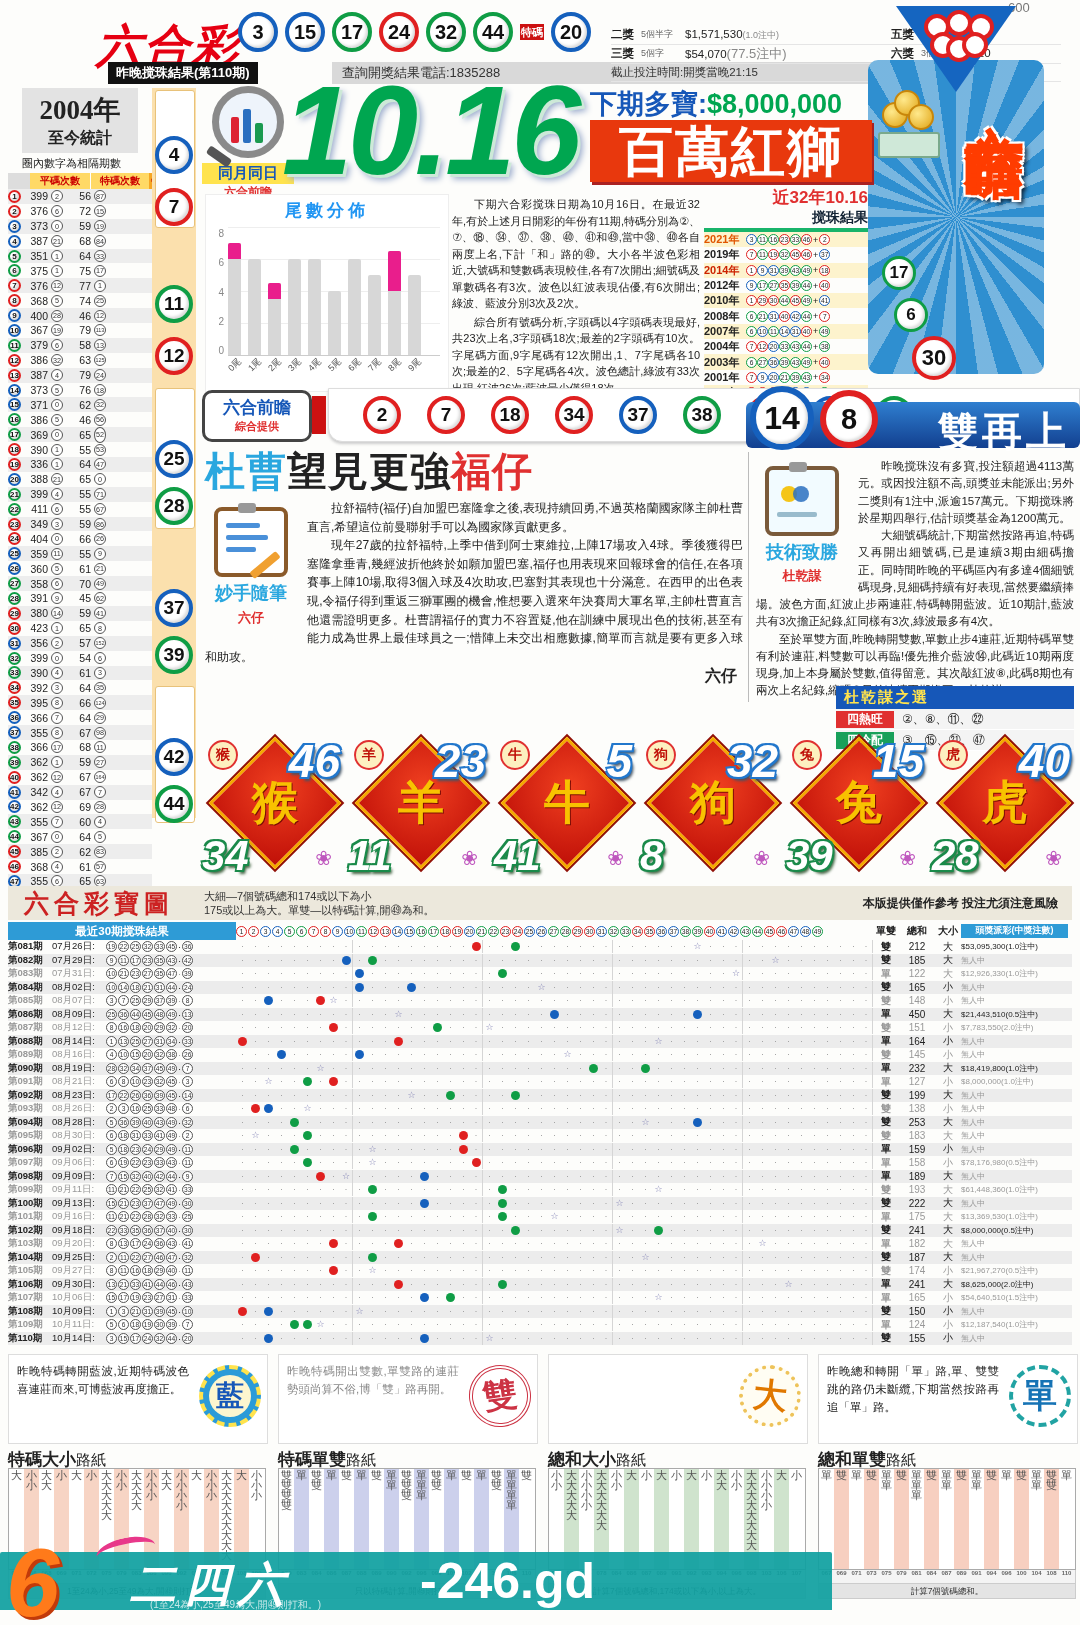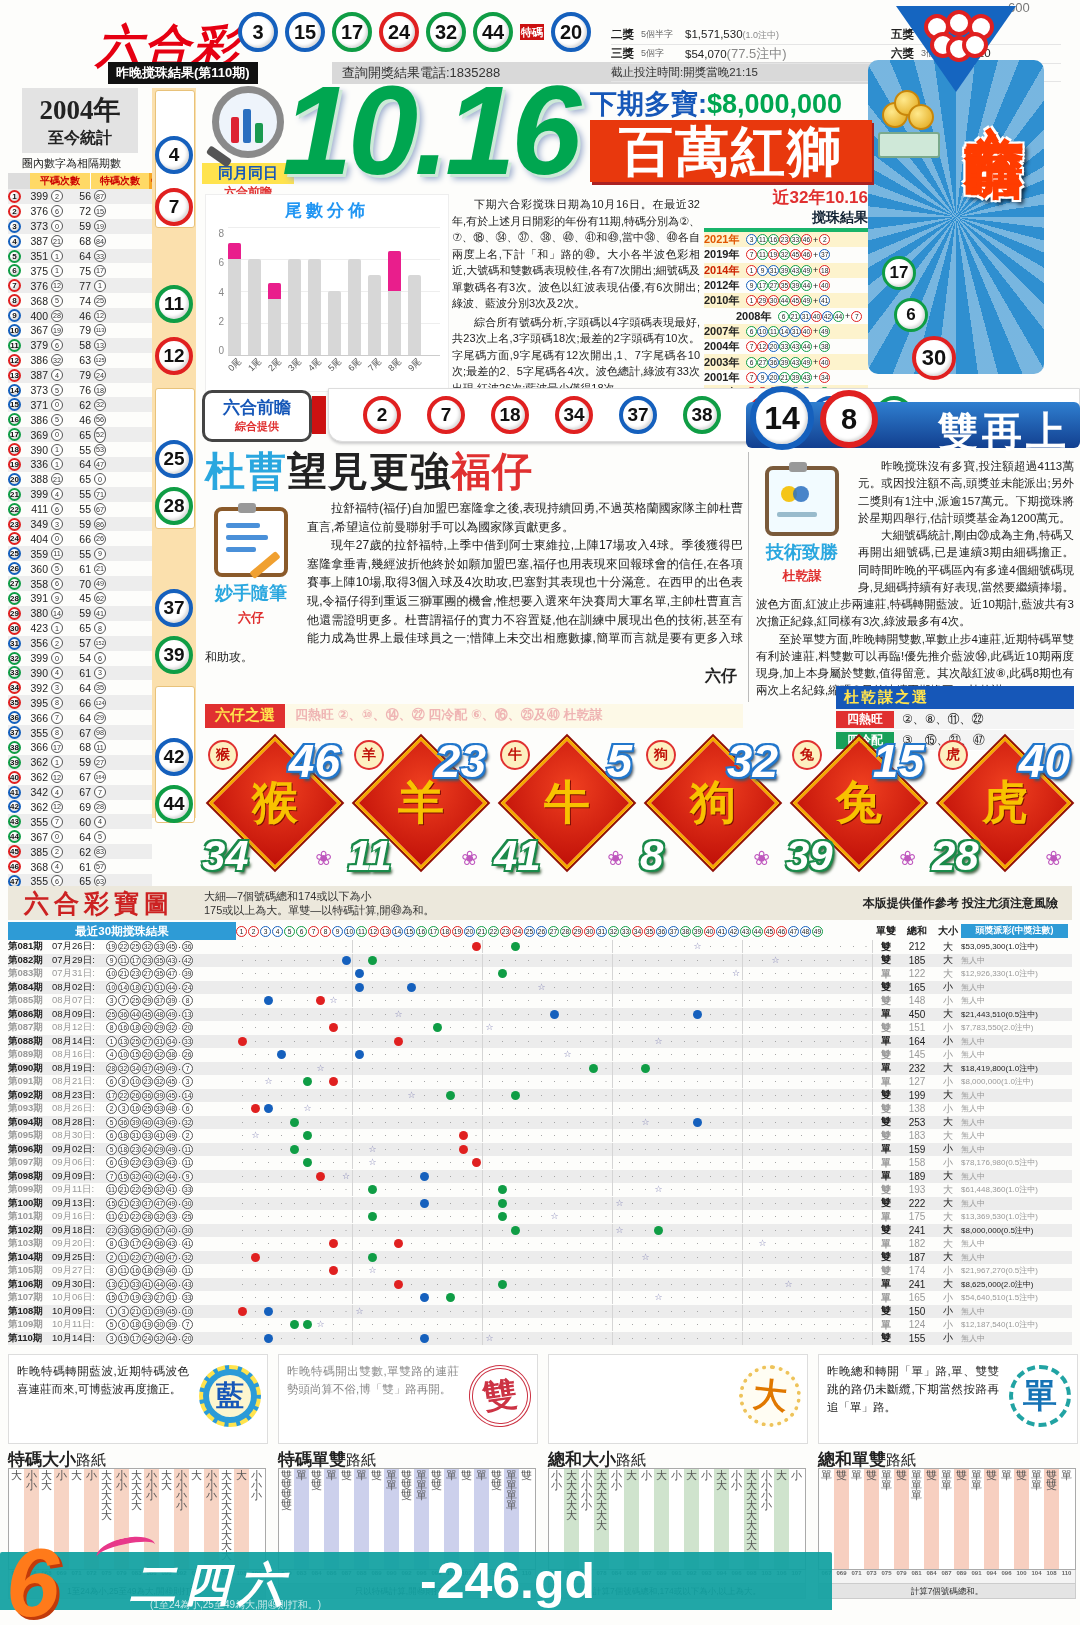--- a/index.html
+++ b/index.html
@@ -786,21 +786,21 @@
           <span class="circ" style="height: 11px; width: 11px; font-size: 6.6px; border-color: rgb(224, 32, 32); color: rgb(34, 34, 34);">1</span>
           <span class="circ" style="height: 11px; width: 11px; font-size: 6.6px; border-color: rgb(224, 32, 32); color: rgb(34, 34, 34);">29</span>
           <span class="circ" style="height: 11px; width: 11px; font-size: 6.6px; border-color: rgb(224, 32, 32); color: rgb(34, 34, 34);">30</span>
           <span class="circ" style="height: 11px; width: 11px; font-size: 6.6px; border-color: rgb(15, 157, 69); color: rgb(34, 34, 34);">44</span>
           <span class="circ" style="height: 11px; width: 11px; font-size: 6.6px; border-color: rgb(224, 32, 32); color: rgb(34, 34, 34);">45</span>
           <span class="circ" style="height: 11px; width: 11px; font-size: 6.6px; border-color: rgb(15, 157, 69); color: rgb(34, 34, 34);">49</span>
           <span style="margin: 0px 1px;">+</span>
           <span class="circ" style="height: 11px; width: 11px; font-size: 6.6px; border-color: rgb(21, 96, 189); color: rgb(34, 34, 34);">41</span>
         </div>
         <div class="hrow">
-          <span class="yr" style="color: rgb(34, 34, 34); margin-left: 32px;">2008年</span>
+          <span class="yr" style="color: rgb(34, 34, 34);">2008年</span>
           <span class="circ" style="height: 11px; width: 11px; font-size: 6.6px; border-color: rgb(15, 157, 69); color: rgb(34, 34, 34);">6</span>
           <span class="circ" style="height: 11px; width: 11px; font-size: 6.6px; border-color: rgb(15, 157, 69); color: rgb(34, 34, 34);">21</span>
           <span class="circ" style="height: 11px; width: 11px; font-size: 6.6px; border-color: rgb(21, 96, 189); color: rgb(34, 34, 34);">31</span>
           <span class="circ" style="height: 11px; width: 11px; font-size: 6.6px; border-color: rgb(224, 32, 32); color: rgb(34, 34, 34);">40</span>
           <span class="circ" style="height: 11px; width: 11px; font-size: 6.6px; border-color: rgb(21, 96, 189); color: rgb(34, 34, 34);">42</span>
           <span class="circ" style="height: 11px; width: 11px; font-size: 6.6px; border-color: rgb(15, 157, 69); color: rgb(34, 34, 34);">44</span>
           <span style="margin: 0px 1px;">+</span>
           <span class="circ" style="height: 11px; width: 11px; font-size: 6.6px; border-color: rgb(224, 32, 32); color: rgb(34, 34, 34);">7</span>
         </div>
         <div class="hrow">
@@ -899,40 +899,36 @@
           <span class="pen"></span>
         </div>
         <div class="nl1">妙手隨筆</div>
         <div class="nl2">六仔</div>
       </div>
     <p>拉舒福特(福仔)自加盟巴塞隆拿之後,表現持續回勇,不過英格蘭國家隊主帥杜曹直言,希望這位前曼聯射手可以為國家隊貢獻更多。</p>
         <p>現年27歲的拉舒福特,上季中借到阿士東維拉,上陣17場攻入4球。季後獲得巴塞隆拿垂青,幾經波折他終於如願加盟巴塞,福仔也用表現來回報球會的信任,在各項賽事上陣10場,取得3個入球及4次助攻,巴塞對其表現也十分滿意。在西甲的出色表現,令福仔得到重返三獅軍團的機會,惟想要入選來年決賽周大軍名單,主帥杜曹直言他還需證明更多。杜曹謂福仔的實力不容置疑,他在訓練中展現出色的技術,甚至有能力成為世界上最佳球員之一;惜陣上未交出相應數據,簡單而言就是要有更多入球和助攻。</p>
       </div>
     <div class="sign">六仔</div>
   </div>
-  <div class="abs" id="strip6">
-    <span class="lab">六仔之選</span>
-    <span class="fade">四熱旺 ②、⑩、⑭、㉒    四冷配 ⑥、⑯、㉕及㊵    杜乾謀</span>
-  </div>
   <div class="abs" id="vsep"></div>
 
   <div class="abs" id="art-right">
     <div class="note-icon">
       <div class="clipb" style="border-color:#7a5a3a;background:#f2fbff">
         <span class="clip"></span>
           <span class="dotA"></span>
           <span class="dotB"></span>
         <i class="l" style="top:42px;width:40px;background:#9bc"></i>
       </div>
       <div class="nl1">技術致勝</div>
       <div class="nl2">杜乾謀</div>
     </div>
     <div id="art-right-body">
         <p>昨晚搅珠沒有多寶,投注額超過4113萬元。或因投注額不高,頭獎並未能派出;另外二獎則有1注中,派逾157萬元。下期搅珠將於星期四舉行,估計頭獎基金為1200萬元。</p>
-        <p>大細號碼統計,剛由⑳成為主角,特碼又再開出細號碼,已是連續3期由細碼擔正。同時間昨晚的平碼區內有多達4個細號碼現身,見細碼持續有好表現,當然要繼續捧場。波色方面,紅波止步兩連莊,特碼轉開藍波。近10期計,藍波共有3次擔正紀錄,紅同樣有3次,綠波最多有4次。</p>
+        <p>大細號碼統計,下期當然按路再追,特碼又再開出細號碼,已是連續3期由細碼擔正。同時間昨晚的平碼區內有多達4個細號碼現身,見細碼持續有好表現,當然要繼續捧場。波色方面,紅波止步兩連莊,特碼轉開藍波。近10期計,藍波共有3次擔正紀錄,紅同樣有3次,綠波最多有4次。</p>
         <p>至於單雙方面,昨晚轉開雙數,單數止步4連莊,近期特碼單雙有利於連莊,料雙數可以再臨!優先推介藍波⑭,此碼近10期兩度現身,加上本身屬於雙數,值得留意。其次敲紅波⑧,此碼8期也有兩次上名紀錄,縮碼⑦早前連續兩期擔正。 杜乾謀</p>
       </div>
   </div>
   <div class="abs" id="pickbox">
     <div class="pbh">杜乾謀之選</div>
     <div class="pbr">
         <span class="pbl hot">四熱旺</span>
         <span>②、⑧、⑪、㉒</span>
       </div>
     <div class="pbr">

